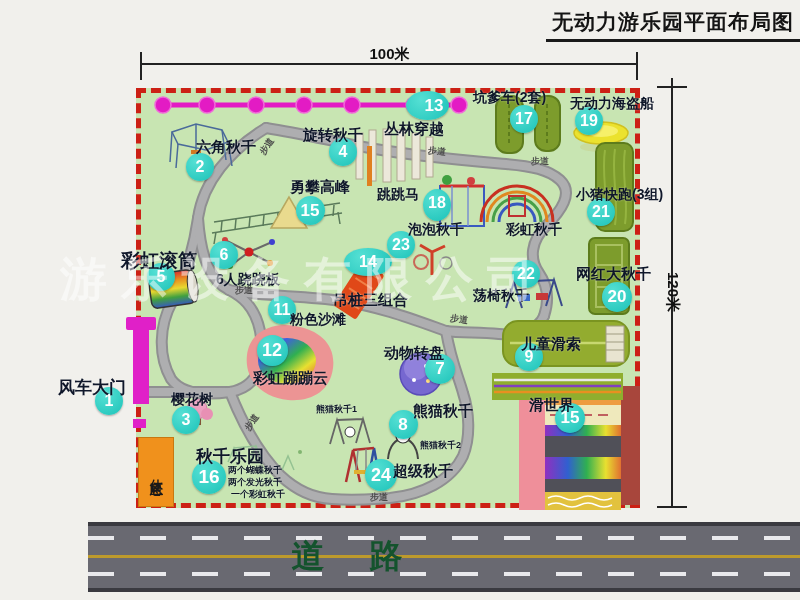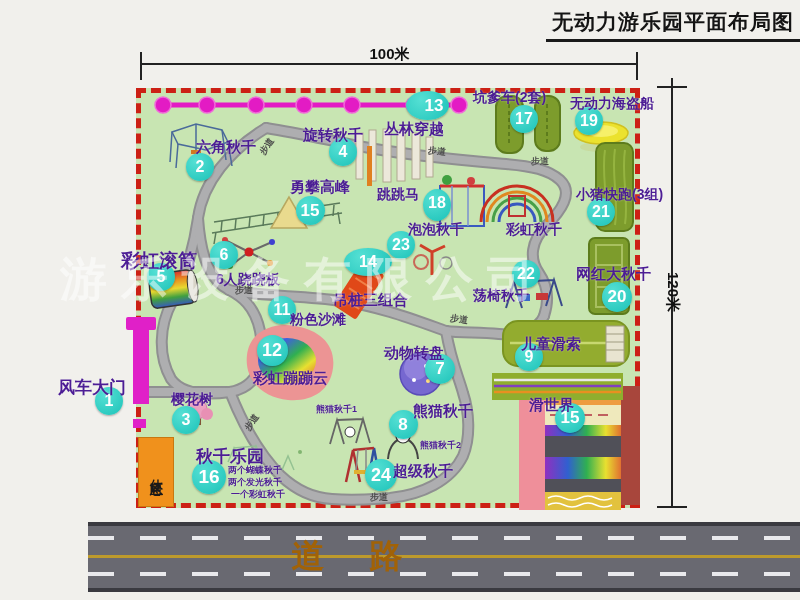--- a/index.html
+++ b/index.html
@@ -18,38 +18,38 @@
   
   #map{position:absolute;left:136px;top:88px;width:504px;height:420px;
        background:#c8e5b2;border:5px dashed #cc2015;box-sizing:border-box;z-index:1;}
   #gfx{position:absolute;left:0;top:0;z-index:2;pointer-events:none;}
 
   
   #poi-layer{position:absolute;left:0;top:0;width:800px;height:600px;z-index:4;pointer-events:none;}
   .badge{position:absolute;border-radius:50%;color:#fff;font-weight:bold;text-align:center;
          background:radial-gradient(circle at 35% 30%, #55e0d4, #1cc2b8);
          box-shadow:0 1px 2px rgba(0,0,0,.3);}
-  .poi-label{position:absolute;font-weight:bold;color:#4c1d95;white-space:nowrap;
+  .poi-label{position:absolute;font-weight:bold;color:#0f172a;white-space:nowrap;
              text-shadow:0 0 2px rgba(255,255,255,.45);}
   .path-label{position:absolute;font-size:9px;font-weight:bold;color:#4a4a4a;white-space:nowrap;}
 
   
   #rest-area{position:absolute;left:138px;top:437px;width:34px;height:68px;background:#f0911c;
              border:1px solid #c87810;z-index:4;display:flex;align-items:center;justify-content:center;
              writing-mode:vertical-lr;text-orientation:upright;font-size:13px;font-weight:bold;
              color:#1a1a1a;letter-spacing:2px;}
 
   
   #road{position:absolute;left:88px;top:522px;width:712px;height:70px;background:#696971;z-index:2;}
   .road-edge{position:absolute;left:0;width:100%;height:4px;background:#3a3a40;}
   .road-dash{position:absolute;left:0;width:100%;height:4px;
              background:repeating-linear-gradient(90deg,#e9e9ec 0 26px,transparent 26px 52px);}
   #road-center{position:absolute;left:0;top:33px;width:100%;height:3px;background:#bd9a2c;}
   #road-label{position:absolute;left:150px;top:534px;width:400px;text-align:center;font-size:33px;
-              font-weight:bold;color:#a16207;letter-spacing:6px;z-index:3;}
+              font-weight:bold;color:#14532d;letter-spacing:6px;z-index:3;}
 
   
   .wm{position:absolute;color:rgba(255,255,255,0.5);font-weight:bold;z-index:5;pointer-events:none;white-space:nowrap;}
   #wm-company{left:60px;top:248px;font-size:47px;letter-spacing:14px;}
   #wm-phone{left:180px;top:296px;font-size:37px;letter-spacing:-1px;}
 </style>
 </head>
 <body>
 
 <div id="canvas">

